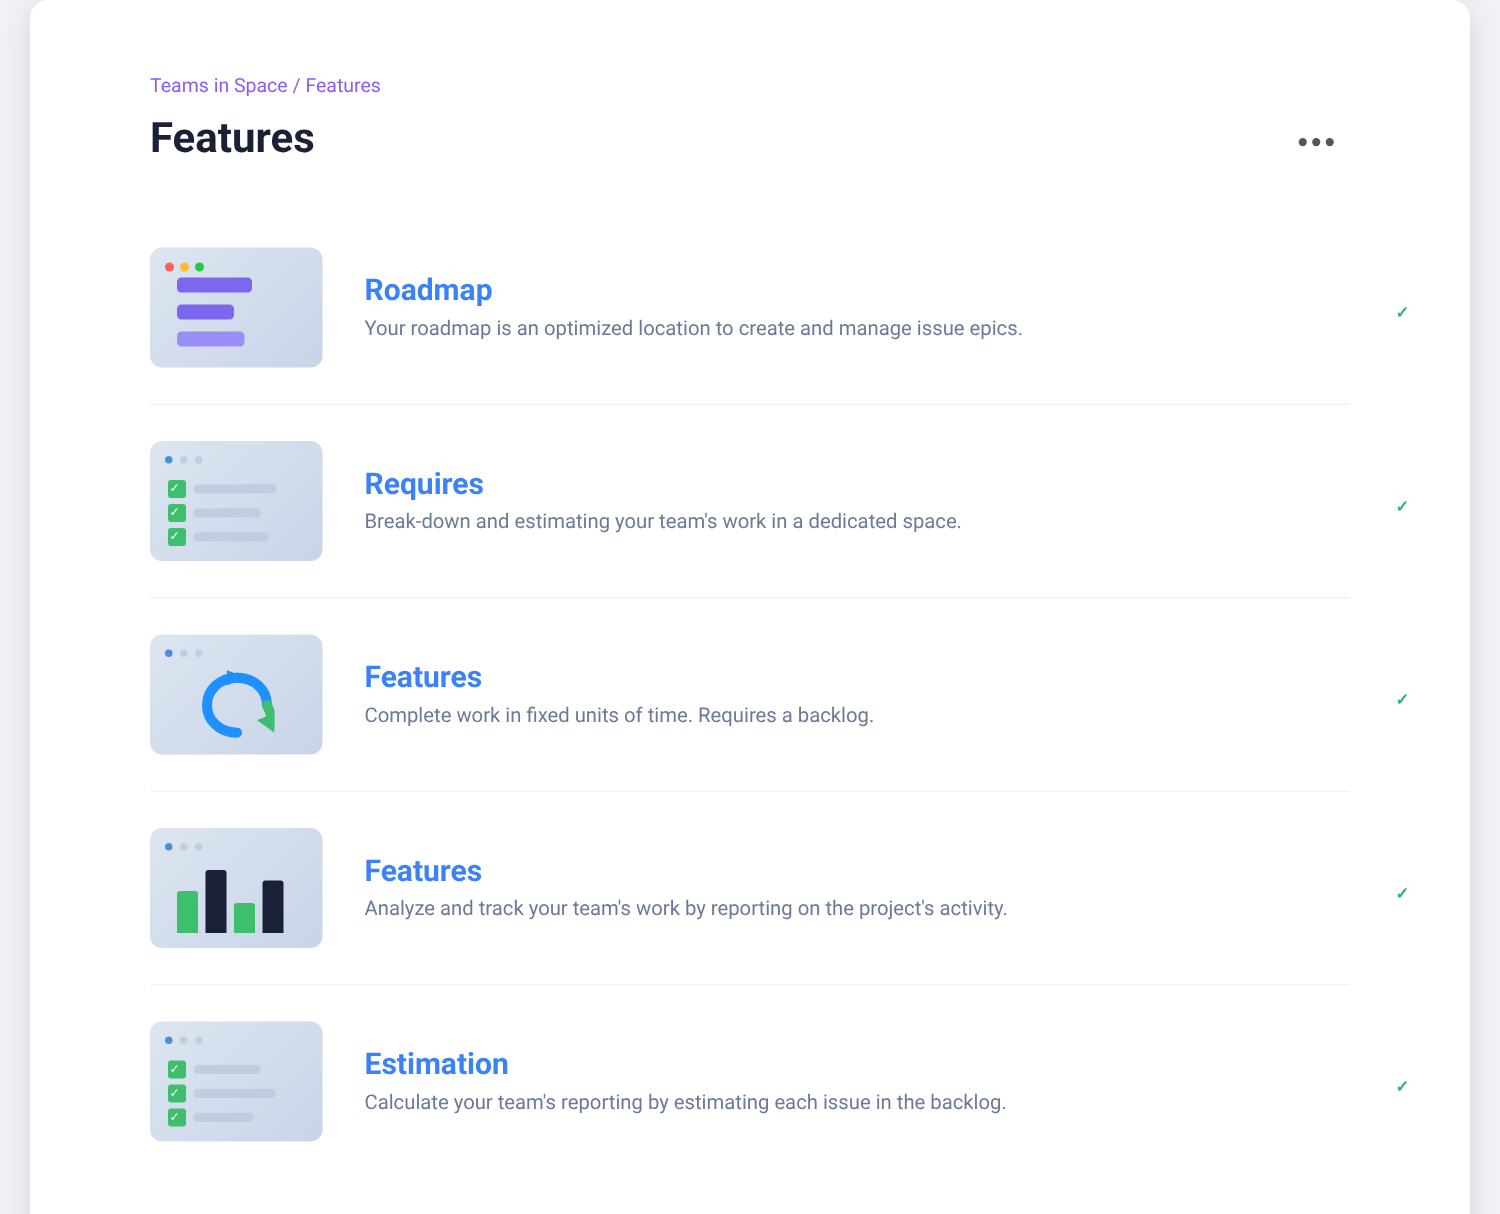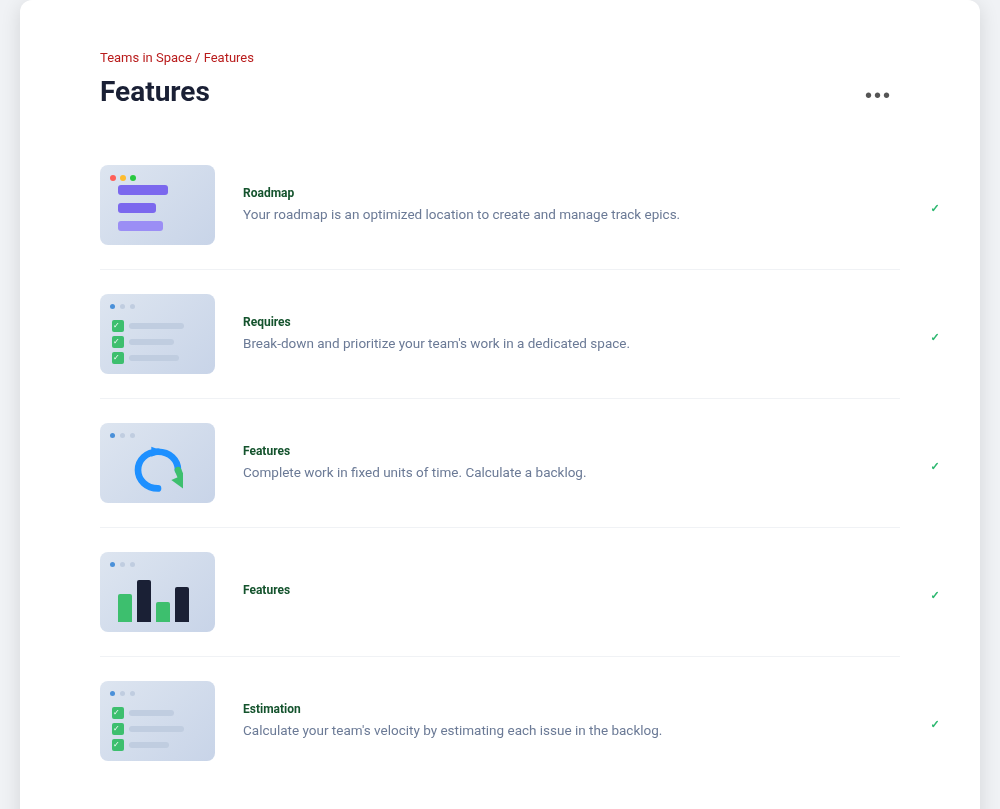--- a/index.html
+++ b/index.html
@@ -27,21 +27,21 @@
       position: relative;
     }
 
     .breadcrumb {
       font-size: 13px;
       color: #5e6d82;
       margin-bottom: 10px;
     }
 
     .breadcrumb span {
-      color: #b91c1c;
+      color: #8b5cf6;
     }
 
     .page-header {
       display: flex;
       align-items: flex-start;
       justify-content: space-between;
       margin-bottom: 32px;
     }
 
     .page-title {
@@ -212,23 +212,23 @@
     }
     .thumb-estimation .dot-e1 { position: absolute; width: 5px; height: 5px; border-radius: 50%; background: #4a90d9; top: 10px; left: 10px; }
     .thumb-estimation .dot-e2 { position: absolute; width: 5px; height: 5px; border-radius: 50%; background: #c0cde0; top: 10px; left: 20px; }
     .thumb-estimation .dot-e3 { position: absolute; width: 5px; height: 5px; border-radius: 50%; background: #c0cde0; top: 10px; left: 30px; }
 
     .feature-content {
       flex: 1;
     }
 
     .feature-name {
-      font-size: 12px;
+      font-size: 20px;
       font-weight: 700;
-      color: #14532d;
+      color: #3b82f6;
       margin-bottom: 5px;
     }
 
     .feature-desc {
       font-size: 13.5px;
       color: #6b7a96;
       line-height: 1.4;
     }
 
     .toggle-wrapper {
@@ -302,21 +302,21 @@
       <div class="feature-thumbnail thumb-roadmap">
         <div class="dot-red"></div>
         <div class="dot-yellow"></div>
         <div class="dot-green"></div>
         <div class="bar1"></div>
         <div class="bar2"></div>
         <div class="bar3"></div>
       </div>
       <div class="feature-content">
         <div class="feature-name">Roadmap</div>
-        <div class="feature-desc">Your roadmap is an optimized location to create and manage track epics.</div>
+        <div class="feature-desc">Your roadmap is an optimized location to create and manage issue epics.</div>
       </div>
       <div class="toggle-wrapper">
         <label class="toggle">
           <input type="checkbox" checked="" style="">
           <div class="toggle-track">
             <div class="toggle-thumb">
               <span class="toggle-check">✓</span>
             </div>
           </div>
         </label>
@@ -336,21 +336,21 @@
           <div class="check-box"></div>
           <div class="line-short" style="width:45px;"></div>
         </div>
         <div class="row row3">
           <div class="check-box"></div>
           <div class="line-short" style="width:50px;"></div>
         </div>
       </div>
       <div class="feature-content">
         <div class="feature-name">Requires</div>
-        <div class="feature-desc">Break-down and prioritize your team's work in a dedicated space.</div>
+        <div class="feature-desc">Break-down and estimating your team's work in a dedicated space.</div>
       </div>
       <div class="toggle-wrapper">
         <label class="toggle">
           <input type="checkbox" checked="" style="">
           <div class="toggle-track">
             <div class="toggle-thumb">
               <span class="toggle-check">✓</span>
             </div>
           </div>
         </label>
@@ -365,21 +365,21 @@
         <svg class="sprint-icon" viewBox="0 0 60 55" fill="none" xmlns="http://www.w3.org/2000/svg">
           <path d="M30 8 C16 8 6 18 6 30 C6 42 16 52 30 52" stroke="#1e90ff" stroke-width="8" fill="none" stroke-linecap="round"></path>
           <path d="M30 8 C44 8 54 18 54 30" stroke="#1e90ff" stroke-width="8" fill="none" stroke-linecap="round"></path>
           <polygon points="22,2 38,8 22,14" fill="#1e90ff"></polygon>
           <polygon points="46,42 60,36 60,52" fill="#3dbf6e"></polygon>
           <line x1="54" y1="30" x2="60" y2="44" stroke="#3dbf6e" stroke-width="8" stroke-linecap="round"></line>
         </svg>
       </div>
       <div class="feature-content">
         <div class="feature-name">Features</div>
-        <div class="feature-desc">Complete work in fixed units of time. Calculate a backlog.</div>
+        <div class="feature-desc">Complete work in fixed units of time. Requires a backlog.</div>
       </div>
       <div class="toggle-wrapper">
         <label class="toggle">
           <input type="checkbox" checked="" style="">
           <div class="toggle-track">
             <div class="toggle-thumb">
               <span class="toggle-check">✓</span>
             </div>
           </div>
         </label>
@@ -393,20 +393,21 @@
         <div class="dot-r3"></div>
         <div class="chart-bars">
           <div class="chart-bar" style="height:28px; background:#3dbf6e;"></div>
           <div class="chart-bar" style="height:42px; background:#1a2035;"></div>
           <div class="chart-bar" style="height:20px; background:#3dbf6e;"></div>
           <div class="chart-bar" style="height:35px; background:#1a2035;"></div>
         </div>
       </div>
       <div class="feature-content">
         <div class="feature-name">Features</div>
+        <div class="feature-desc">Analyze and track your team's work by reporting on the project's activity.</div>
       </div>
       <div class="toggle-wrapper">
         <label class="toggle">
           <input type="checkbox" checked="" style="">
           <div class="toggle-track">
             <div class="toggle-thumb">
               <span class="toggle-check">✓</span>
             </div>
           </div>
         </label>
@@ -426,21 +427,21 @@
           <div class="check-box"></div>
           <div class="line-short" style="width:55px;"></div>
         </div>
         <div class="row" style="position:absolute; top:58px; left:12px; display:flex; align-items:center; gap:5px;">
           <div class="check-box"></div>
           <div class="line-short" style="width:40px;"></div>
         </div>
       </div>
       <div class="feature-content">
         <div class="feature-name">Estimation</div>
-        <div class="feature-desc">Calculate your team's velocity by estimating each issue in the backlog.</div>
+        <div class="feature-desc">Calculate your team's reporting by estimating each issue in the backlog.</div>
       </div>
       <div class="toggle-wrapper">
         <label class="toggle">
           <input type="checkbox" checked="" style="">
           <div class="toggle-track">
             <div class="toggle-thumb">
               <span class="toggle-check">✓</span>
             </div>
           </div>
         </label>

